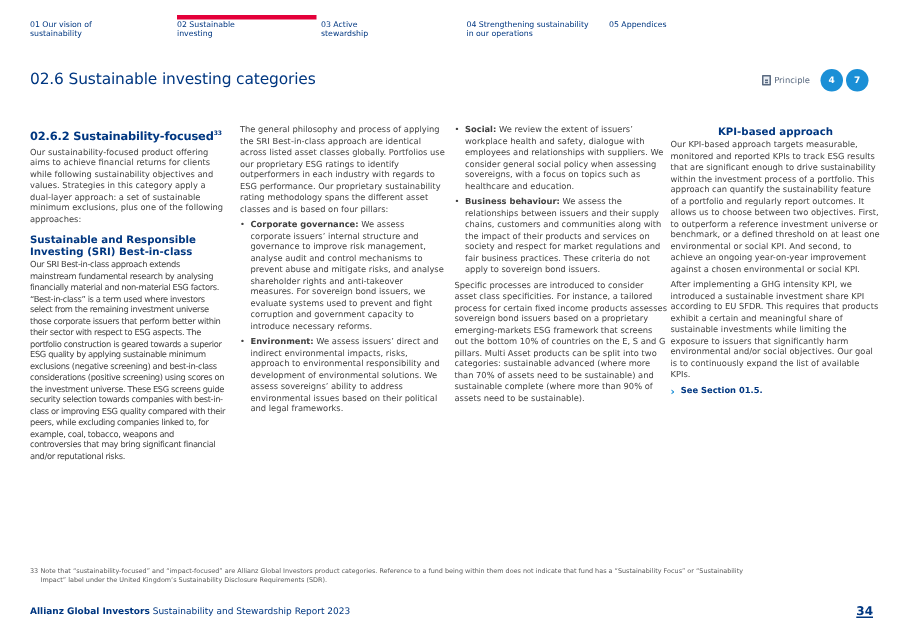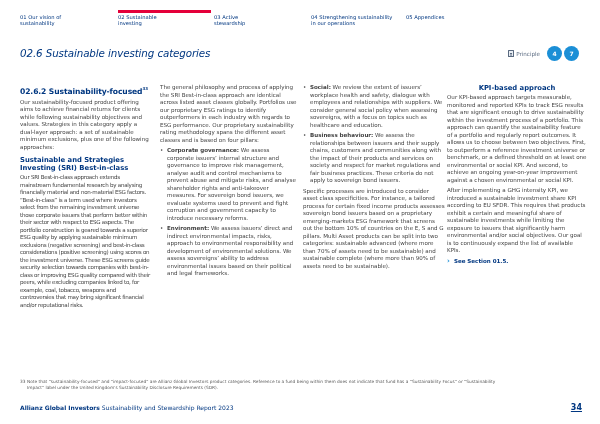--- a/index.html
+++ b/index.html
@@ -10,21 +10,21 @@
     .nav-item { position: absolute; top: 14px; font-size: 5.2px; line-height: 6.4px; color: #003781; width: 110px; }
     .nav-item .bar { position: absolute; top: -4px; left: 0; height: 3.4px; background: #e4003a; }
     .nav-1 { left: 20px; }
     .nav-2 { left: 118px; }
     .nav-2 .bar { width: 93px; }
     .nav-3 { left: 214px; }
     .nav-4 { left: 311px; }
     .nav-5 { left: 406px; }
 
     .title-row { position: absolute; top: 44px; left: 20px; width: 560px; height: 20px; }
-    .page-title { position: absolute; left: 0; top: 3px; font-size: 10.3px; color: #003781; letter-spacing: -0.1px; font-style: italic; }
+    .page-title { position: absolute; left: 0; top: 3px; font-size: 10.3px; color: #003781; letter-spacing: -0.1px; }
     .principle { position: absolute; right: 40px; top: 6px; font-size: 5.6px; color: #5a6a80; display: flex; align-items: center; gap: 2px; }
     .principle-icon { width: 6px; height: 7px; border: 1px solid #5a6a80; border-radius: 0.5px; display: inline-block; position: relative; background: #e8edf3; }
     .principle-icon::after { content: ""; position: absolute; left: 1px; right: 1px; top: 2px; height: 0.6px; background: #5a6a80; box-shadow: 0 1.5px 0 #5a6a80; }
     .circle { position: absolute; top: 2px; width: 15px; height: 15px; border-radius: 50%; background: #1b8fd6; color: #fff; font-size: 6px; font-weight: bold; display: flex; align-items: center; justify-content: center; }
     .circle-4 { right: 18px; }
     .circle-7 { right: 1px; }
 
     .col { position: absolute; top: 84px; font-size: 5.55px; line-height: 7.5px; color: #414141; }
     .col-1 { left: 20px; width: 130px; }
     .col-2 { left: 160px; width: 138px; }
@@ -87,21 +87,21 @@
   </div>
   <div class="circle circle-4">4</div>
   <div class="circle circle-7">7</div>
 </div>
 
 <div class="col col-1">
   <div class="h2">
     <span>02.6.2 Sustainability-focused</span><sup>33</sup>
   </div>
   <p>Our sustainability-focused product offering aims to achieve financial returns for clients while following sustainability objectives and values. Strategies in this category apply a dual-layer approach: a set of sustainable minimum exclusions, plus one of the following approaches:</p>
-  <div class="h3">Sustainable and Strategies Investing (SRI) Best-in-class</div>
+  <div class="h3">Sustainable and Responsible Investing (SRI) Best-in-class</div>
   <p class="cond">Our SRI Best-in-class approach extends mainstream fundamental research by analysing financially material and non-material ESG factors. “Best-in-class” is a term used where investors select from the remaining investment universe those corporate issuers that perform better within their sector with respect to ESG aspects. The portfolio construction is geared towards a superior ESG quality by applying sustainable minimum exclusions (negative screening) and best-in-class considerations (positive screening) using scores on the investment universe. These ESG screens guide security selection towards companies with best-in-class or improving ESG quality compared with their peers, while excluding companies linked to, for example, coal, tobacco, weapons and controversies that may bring significant financial and/or reputational risks.</p>
 </div>
 
 <div class="col col-2">
   <p>The general philosophy and process of applying the SRI Best-in-class approach are identical across listed asset classes globally. Portfolios use our proprietary ESG ratings to identify outperformers in each industry with regards to ESG performance. Our proprietary sustainability rating methodology spans the different asset classes and is based on four pillars:</p>
   <ul>
     <li><b>Corporate governance:</b><span> We assess corporate issuers’ internal structure and governance to improve risk management, analyse audit and control mechanisms to prevent abuse and mitigate risks, and analyse shareholder rights and anti-takeover measures. For sovereign bond issuers, we evaluate systems used to prevent and fight corruption and government capacity to introduce necessary reforms.</span></li>
     <li><b>Environment:</b><span> We assess issuers’ direct and indirect environmental impacts, risks, approach to environmental responsibility and development of environmental solutions. We assess sovereigns’ ability to address environmental issues based on their political and legal frameworks.</span></li>
   </ul>
 </div>

